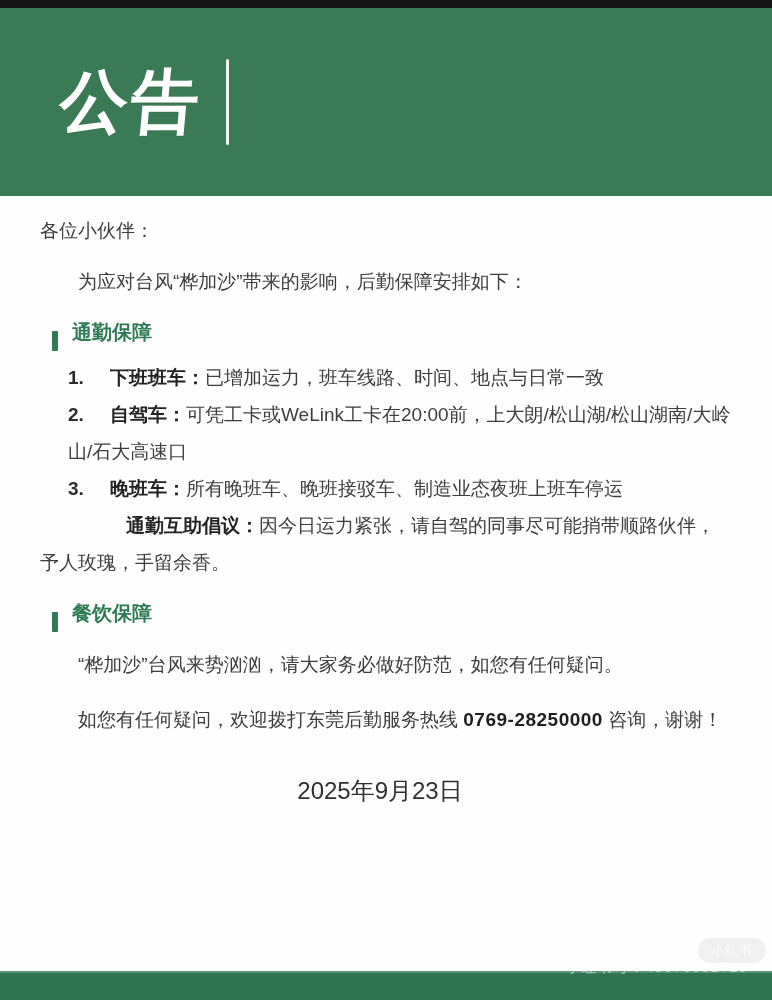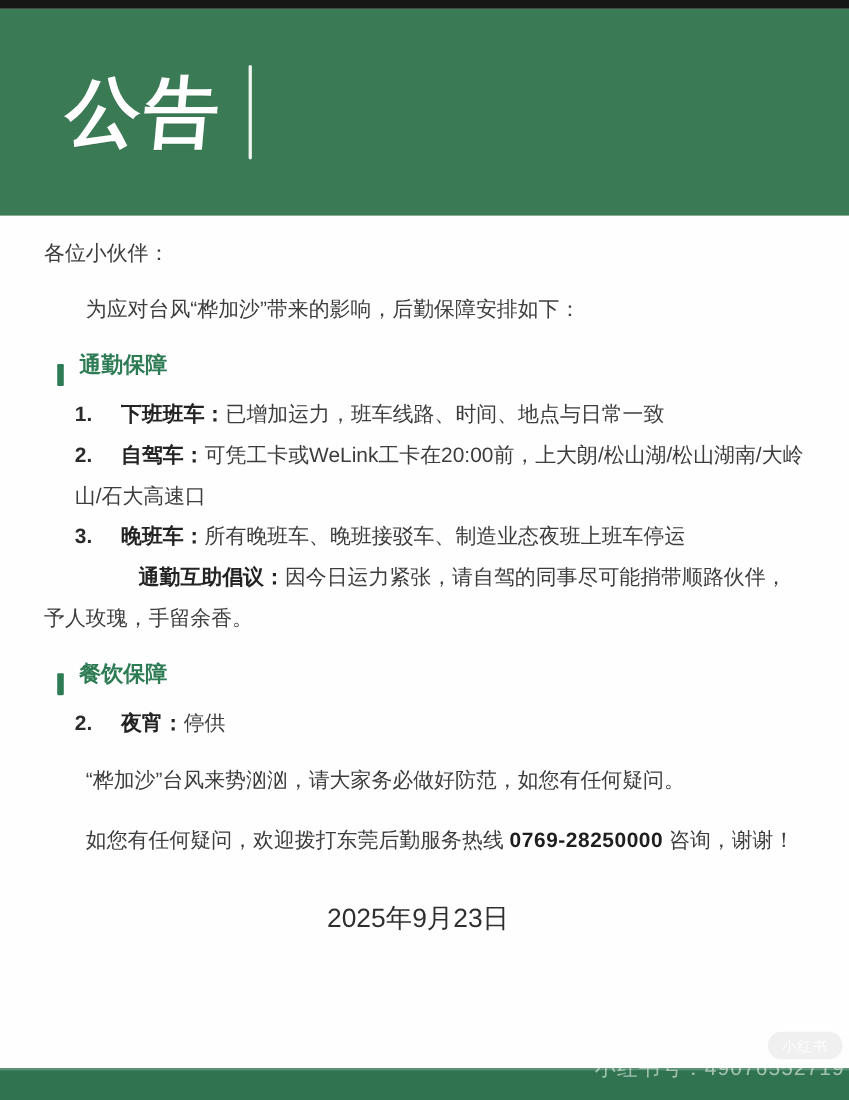--- a/index.html
+++ b/index.html
@@ -82,23 +82,23 @@
   }
   .wm-badge{
     position:absolute;right:6px;top:938px;
     width:68px;height:25px;border-radius:13px;
     background:rgba(210,210,210,0.30);
     color:rgba(255,255,255,0.85);
     font-size:13px;line-height:25px;text-align:center;
     letter-spacing:1px;
   }
   .wm-id{
-    position:absolute;right:4px;top:958px;
+    position:absolute;right:24px;top:958px;
     color:rgba(255,255,255,0.55);
-    font-size:19px;letter-spacing:1px;
+    font-size:15px;letter-spacing:1px;
     z-index:2;
   }
 </style>
 </head>
 <body>
 
 <div class="page">
 
   <div class="top-strip"></div>
 
@@ -134,23 +134,20 @@
         <b>通勤互助倡议：</b><span>因今日运力紧张，请自驾的同事尽可能捎带顺路伙伴，予人玫瑰，手留余香。</span>
       </p>
     </div>
 
     <h2 class="section-heading">
       <span class="section-bar"></span>
       <span>餐饮保障</span>
     </h2>
 
     <div class="list dining">
-      <p class="list-item">
-        <span class="num">2.</span><b>夜宵：</b><span>停供</span>
-      </p>
     </div>
 
     <p class="closing">“桦加沙”台风来势汹汹，请大家务必做好防范，如您有任何疑问。</p>
 
     <p class="closing second">
       <span>如您有任何疑问，欢迎拨打东莞后勤服务热线 </span><b>0769-28250000</b><span> 咨询，谢谢！</span>
     </p>
 
     <p class="date-line">2025年9月23日</p>
 

